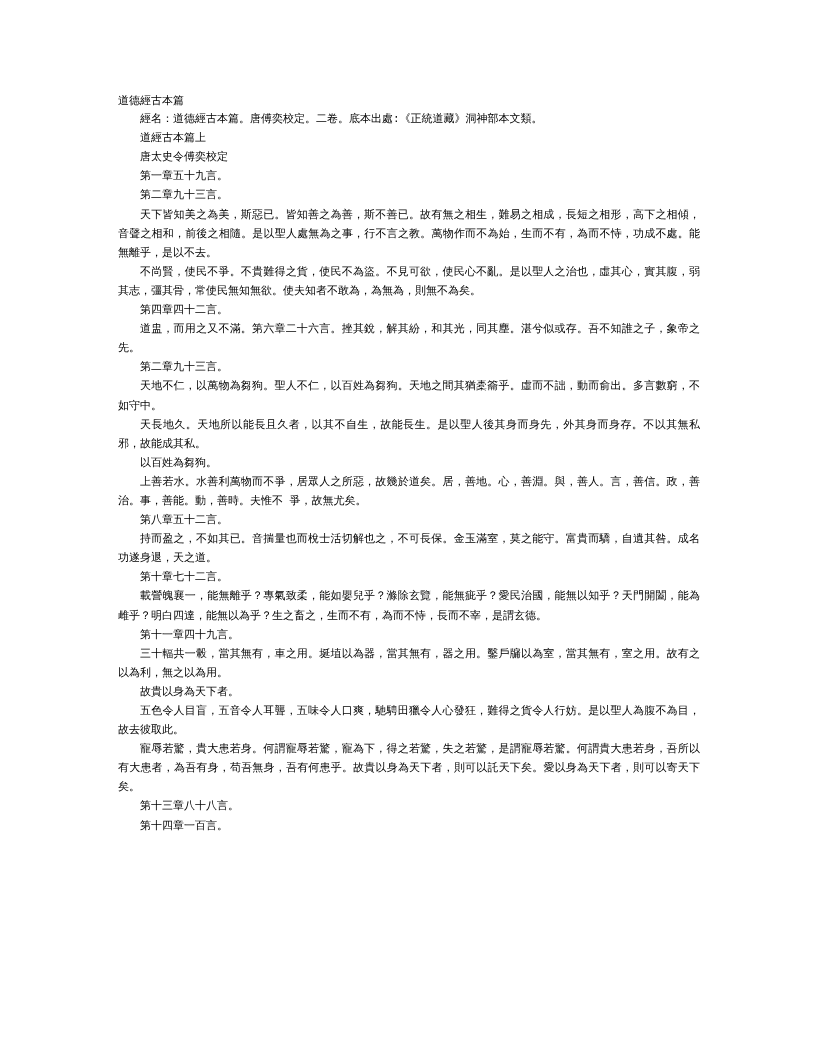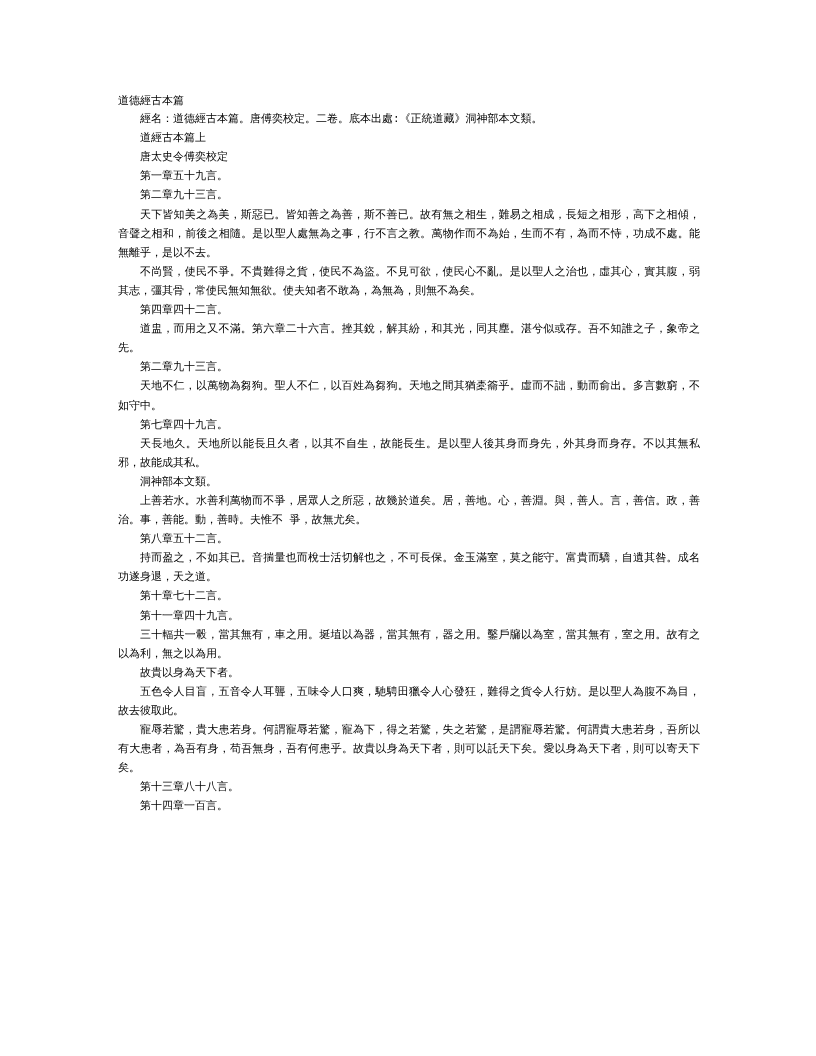--- a/index.html
+++ b/index.html
@@ -52,27 +52,27 @@
       <p class="para">道經古本篇上</p>
       <p class="para">唐太史令傅奕校定</p>
       <p class="para">第一章五十九言。</p>
       <p class="para">第二章九十三言。</p>
       <p class="para">天下皆知美之為美，斯惡已。皆知善之為善，斯不善已。故有無之相生，難易之相成，長短之相形，高下之相傾，音聲之相和，前後之相隨。是以聖人處無為之事，行不言之教。萬物作而不為始，生而不有，為而不恃，功成不處。能無離乎，是以不去。</p>
       <p class="para">不尚賢，使民不爭。不貴難得之貨，使民不為盜。不見可欲，使民心不亂。是以聖人之治也，虛其心，實其腹，弱其志，彊其骨，常使民無知無欲。使夫知者不敢為，為無為，則無不為矣。</p>
       <p class="para">第四章四十二言。</p>
       <p class="para">道盅，而用之又不滿。第六章二十六言。挫其銳，解其紛，和其光，同其塵。湛兮似或存。吾不知誰之子，象帝之先。</p>
       <p class="para">第二章九十三言。</p>
       <p class="para">天地不仁，以萬物為芻狗。聖人不仁，以百姓為芻狗。天地之間其猶橐籥乎。虛而不詘，動而俞出。多言數窮，不如守中。</p>
-      <p class="para">第七章四十九言。</p>
       <p class="para">天長地久。天地所以能長且久者，以其不自生，故能長生。是以聖人後其身而身先，外其身而身存。不以其無私邪，故能成其私。</p>
-      <p class="para">洞神部本文類。</p>
+      <p class="para">以百姓為芻狗。</p>
       <p class="para">上善若水。水善利萬物而不爭，居眾人之所惡，故幾於道矣。居，善地。心，善淵。與，善人。言，善信。政，善治。事，善能。動，善時。夫惟不 爭，故無尤矣。</p>
       <p class="para">第八章五十二言。</p>
       <p class="para">持而盈之，不如其已。音揣量也而梲士活切解也之，不可長保。金玉滿室，莫之能守。富貴而驕，自遺其咎。成名功遂身退，天之道。</p>
       <p class="para">第十章七十二言。</p>
+      <p class="para">載營魄襄一，能無離乎？專氣致柔，能如嬰兒乎？滌除玄覽，能無疵乎？愛民治國，能無以知乎？天門開闔，能為雌乎？明白四達，能無以為乎？生之畜之，生而不有，為而不恃，長而不宰，是謂玄德。</p>
       <p class="para">第十一章四十九言。</p>
       <p class="para">三十輻共一轂，當其無有，車之用。埏埴以為器，當其無有，器之用。鑿戶牖以為室，當其無有，室之用。故有之以為利，無之以為用。</p>
       <p class="para">故貴以身為天下者。</p>
       <p class="para">五色令人目盲，五音令人耳聾，五味令人口爽，馳騁田獵令人心發狂，難得之貨令人行妨。是以聖人為腹不為目，故去彼取此。</p>
       <p class="para">寵辱若驚，貴大患若身。何謂寵辱若驚，寵為下，得之若驚，失之若驚，是謂寵辱若驚。何謂貴大患若身，吾所以有大患者，為吾有身，苟吾無身，吾有何患乎。故貴以身為天下者，則可以託天下矣。愛以身為天下者，則可以寄天下矣。</p>
       <p class="para">第十三章八十八言。</p>
       <p class="para">第十四章一百言。</p>
     </div>
 </div>
 

